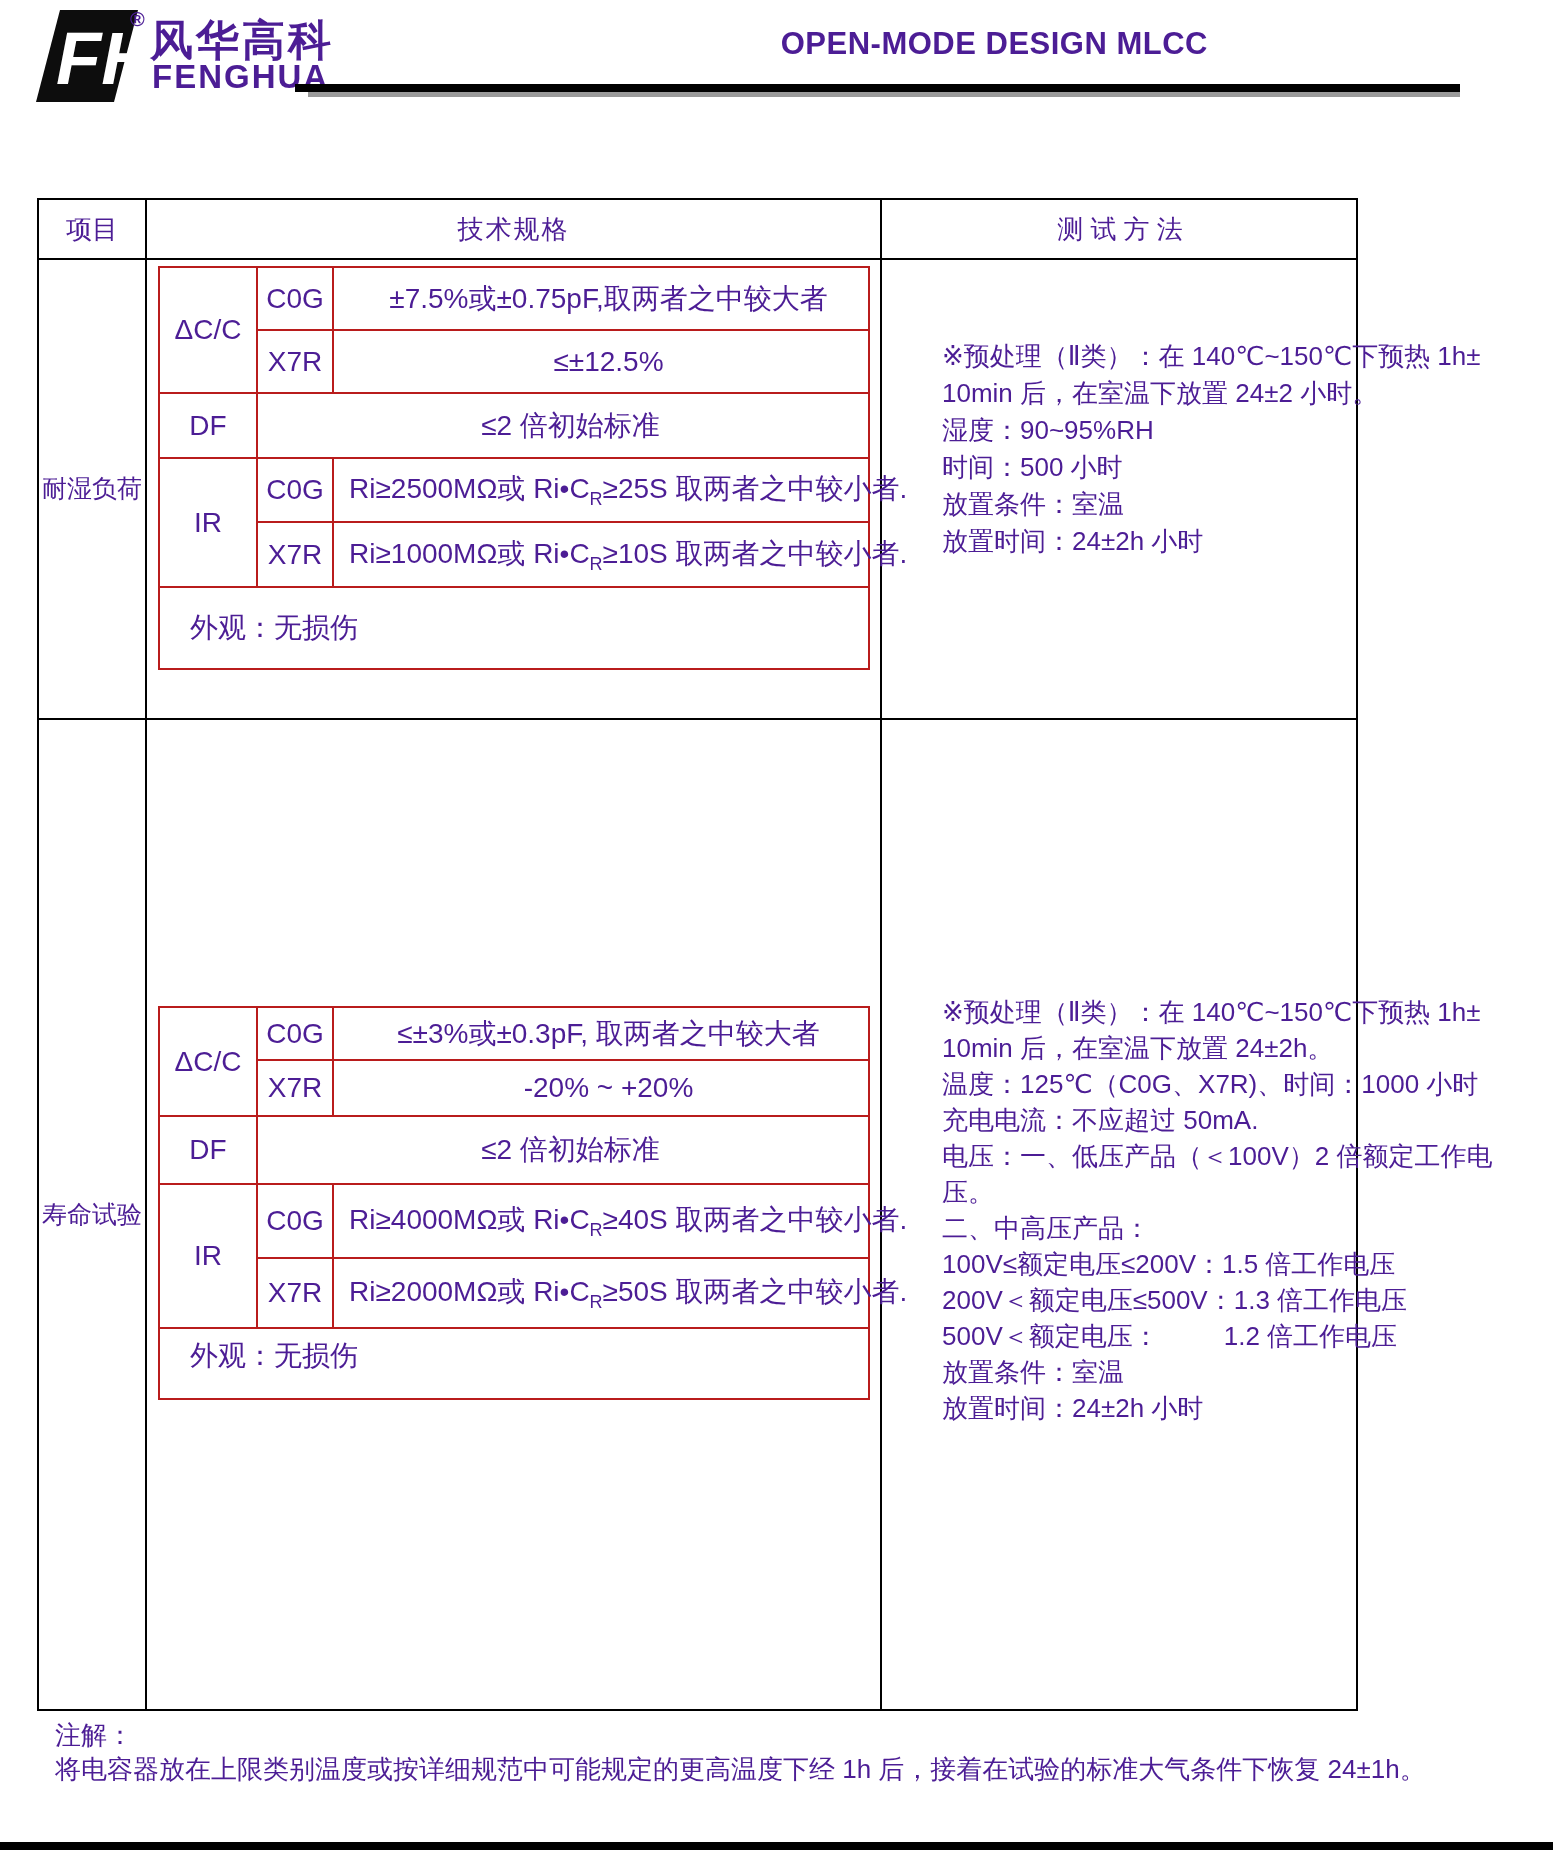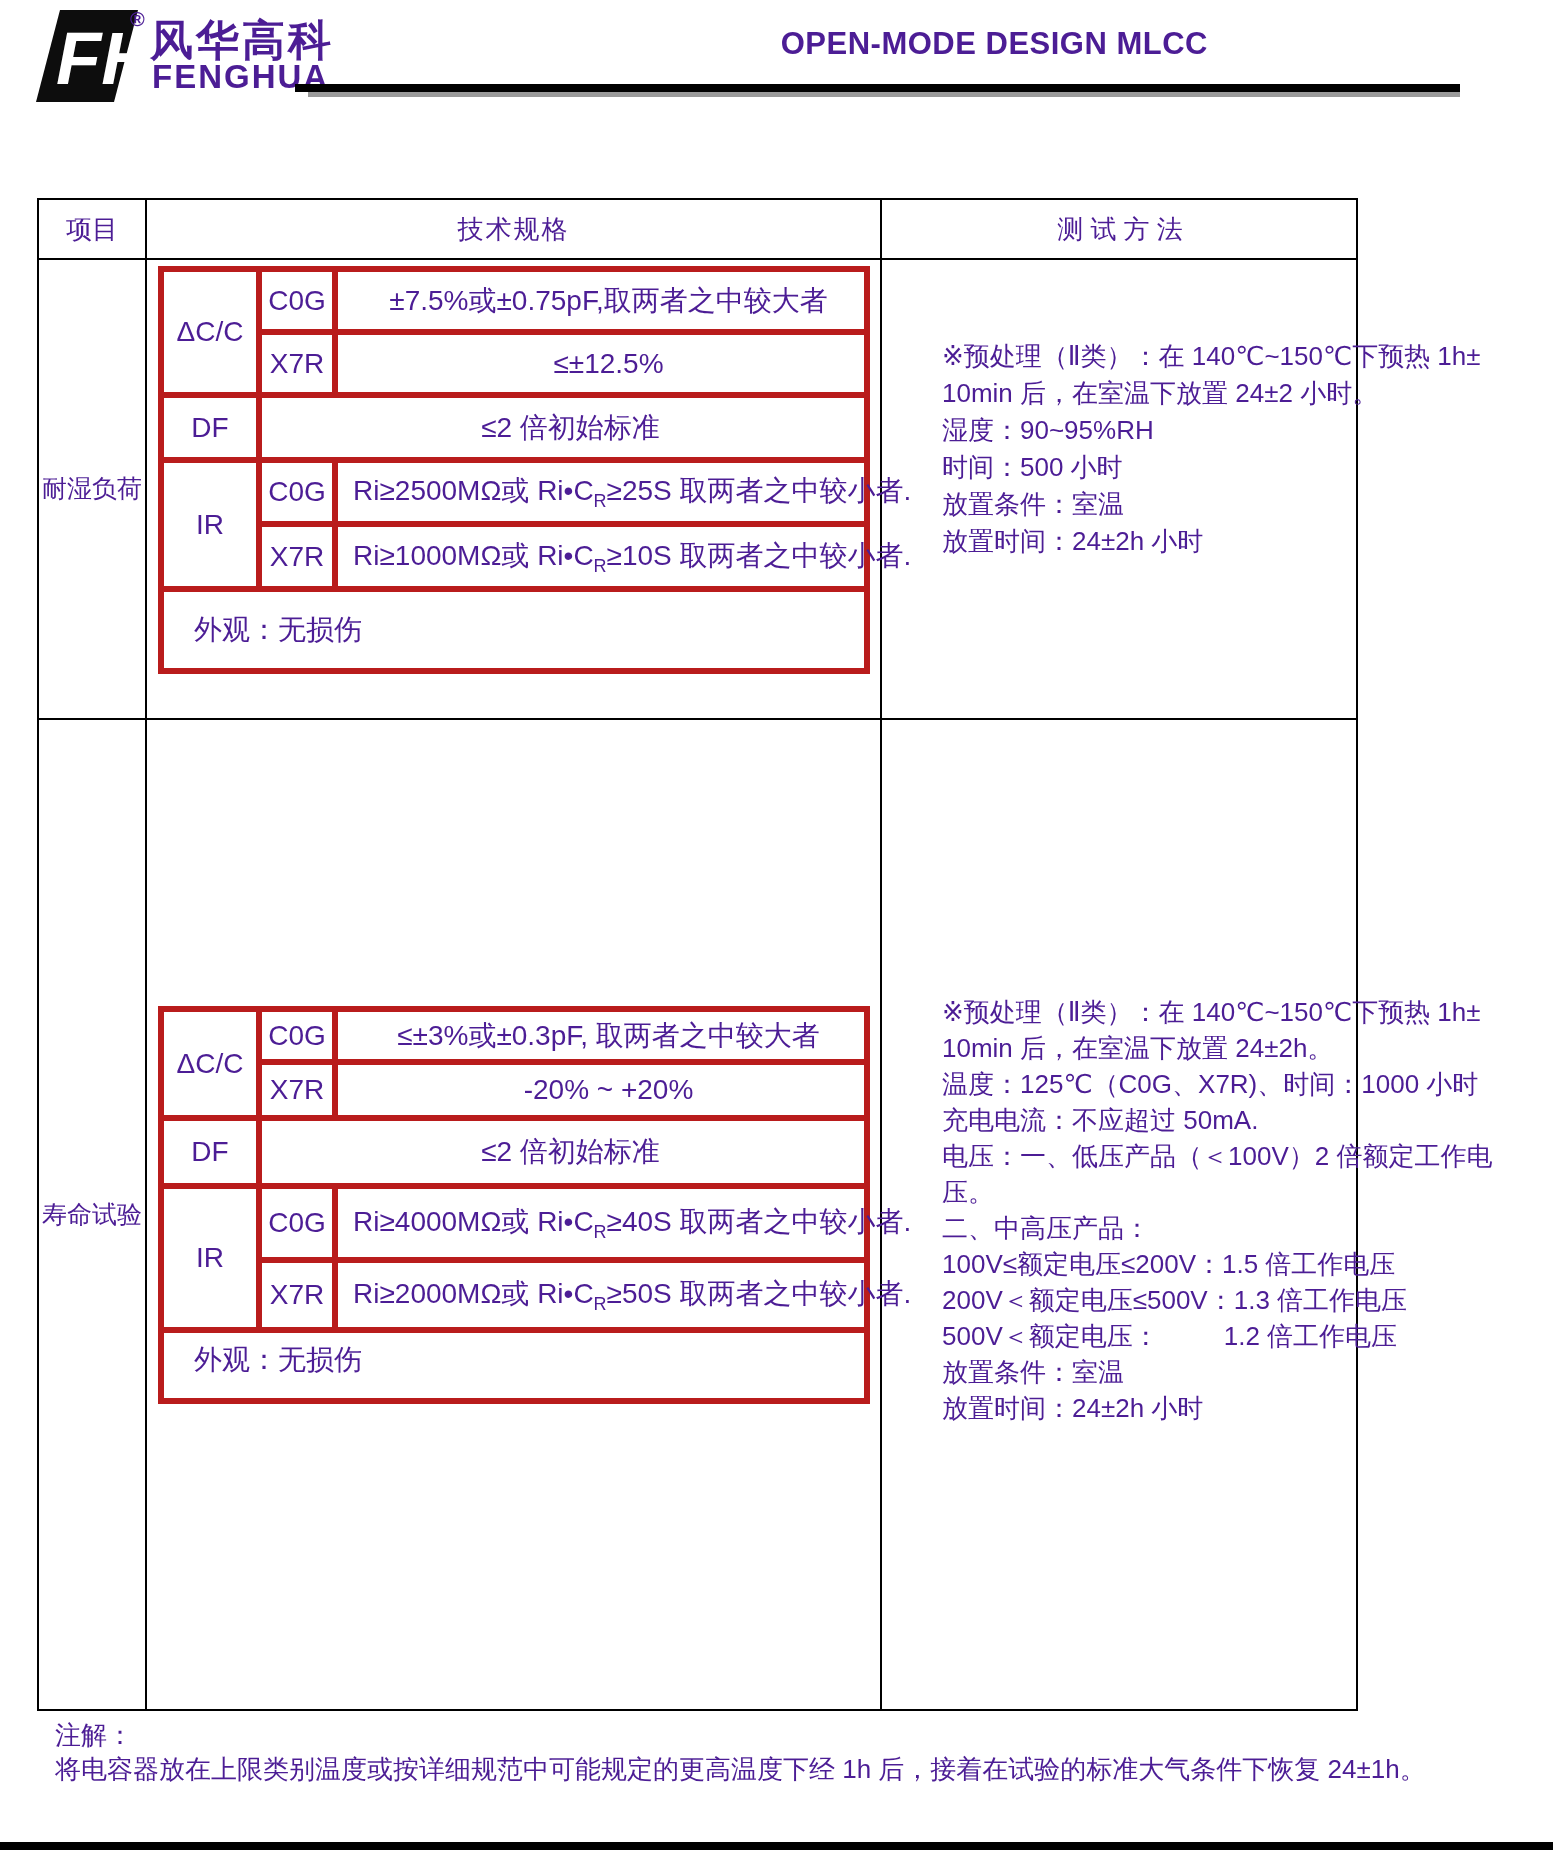--- a/index.html
+++ b/index.html
@@ -28,21 +28,21 @@
   .hdiv2 { top:518px; }
   .ocell { position:absolute; display:flex; align-items:center; justify-content:center; font-size:26px; }
   .h-item   { left:0;    top:0; width:106px; height:58px; }
   .h-spec   { left:108px; top:0; width:733px; height:58px; letter-spacing:2px; }
   .h-method { left:843px; top:0; width:476px; height:58px; }
   .label-r1 { left:0; top:60px;  width:106px; height:456px; font-size:25px; }
   .label-r2 { left:0; top:520px; width:106px; height:989px; font-size:25px;border-radius:8px; }
 
   
   .spec-table { position:absolute; border-collapse:collapse; table-layout:fixed; width:712px; }
-  .spec-table td { border:6px solid #b91c1c; font-size:28px; padding:0; }
+  .spec-table td { border:2px solid #b91c1c; font-size:28px; padding:0; }
   .spec-table td.lbl { text-align:center; vertical-align:middle; }
   .spec-table td.typ { text-align:center; vertical-align:middle; }
   .spec-table td.val { text-align:center; vertical-align:middle; padding-left:15px; white-space:nowrap; }
   .spec-table td.appearance { text-align:left; vertical-align:middle; padding-left:30px; }
   .spec-table sub { font-size:18px; }
   .inner1 { left:158px; top:266px; }
   .inner2 { left:158px; top:1006px; }
   .inner2 td.appearance { vertical-align:top; padding-top:8px; }
   .t1r1{height:63px}.t1r2{height:63px}.t1r3{height:65px}.t1r4{height:64px}.t1r5{height:65px}.t1r6{height:82px}
   .t2r1{height:53px}.t2r2{height:56px}.t2r3{height:68px}.t2r4{height:74px}.t2r5{height:70px}.t2r6{height:71px}

